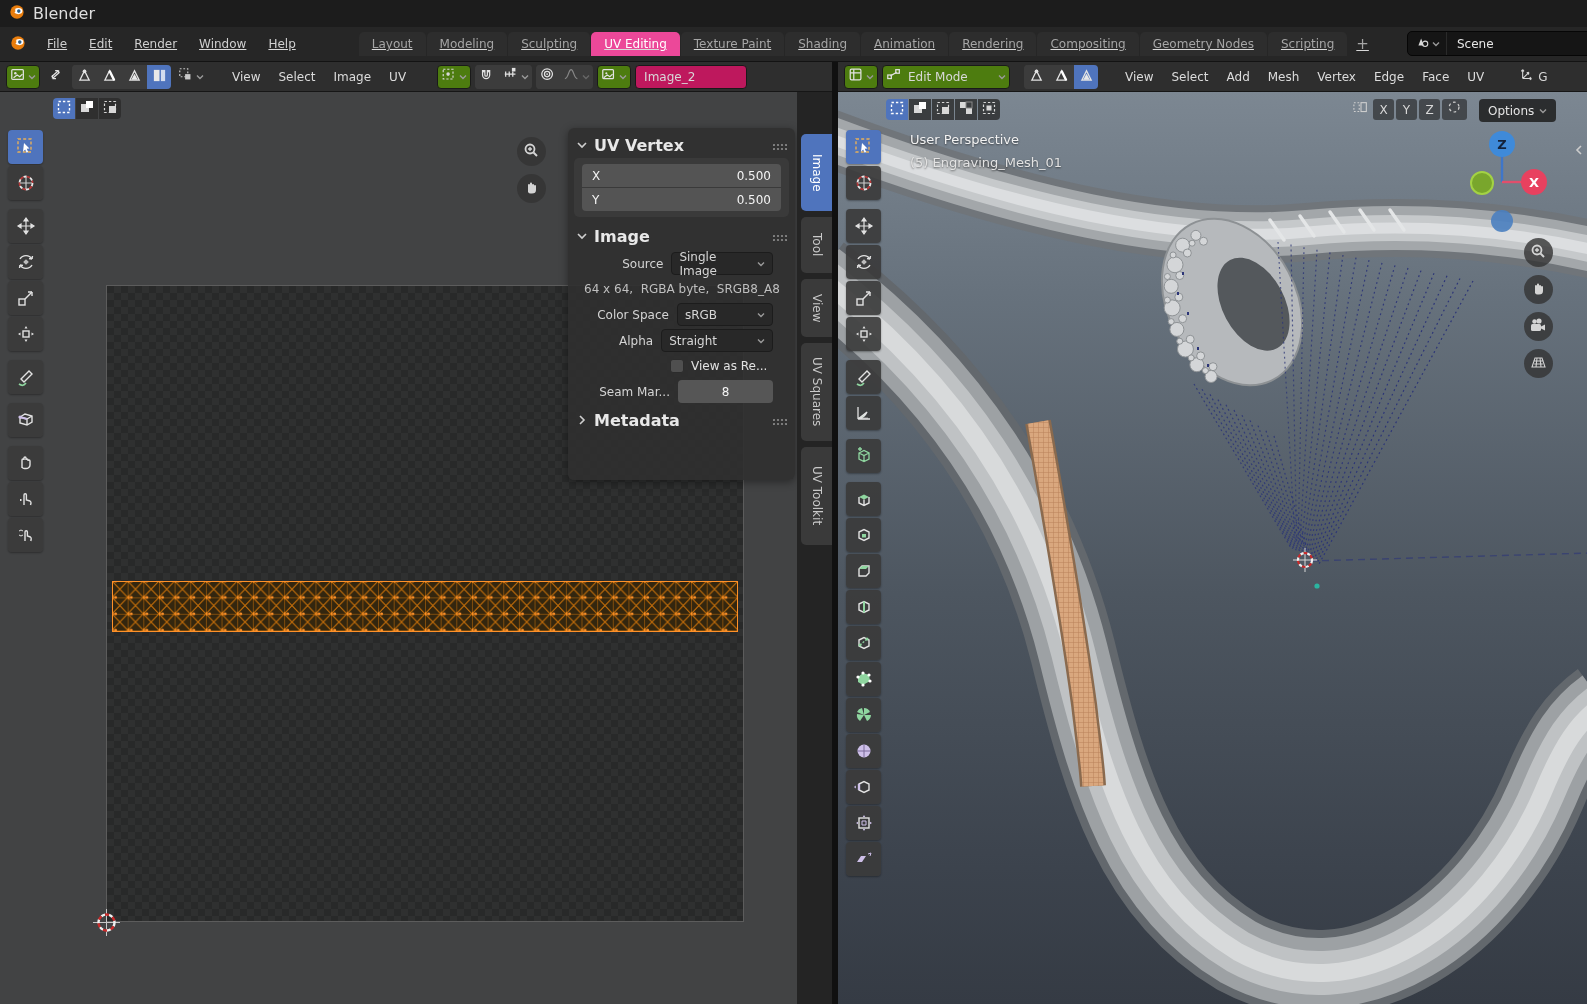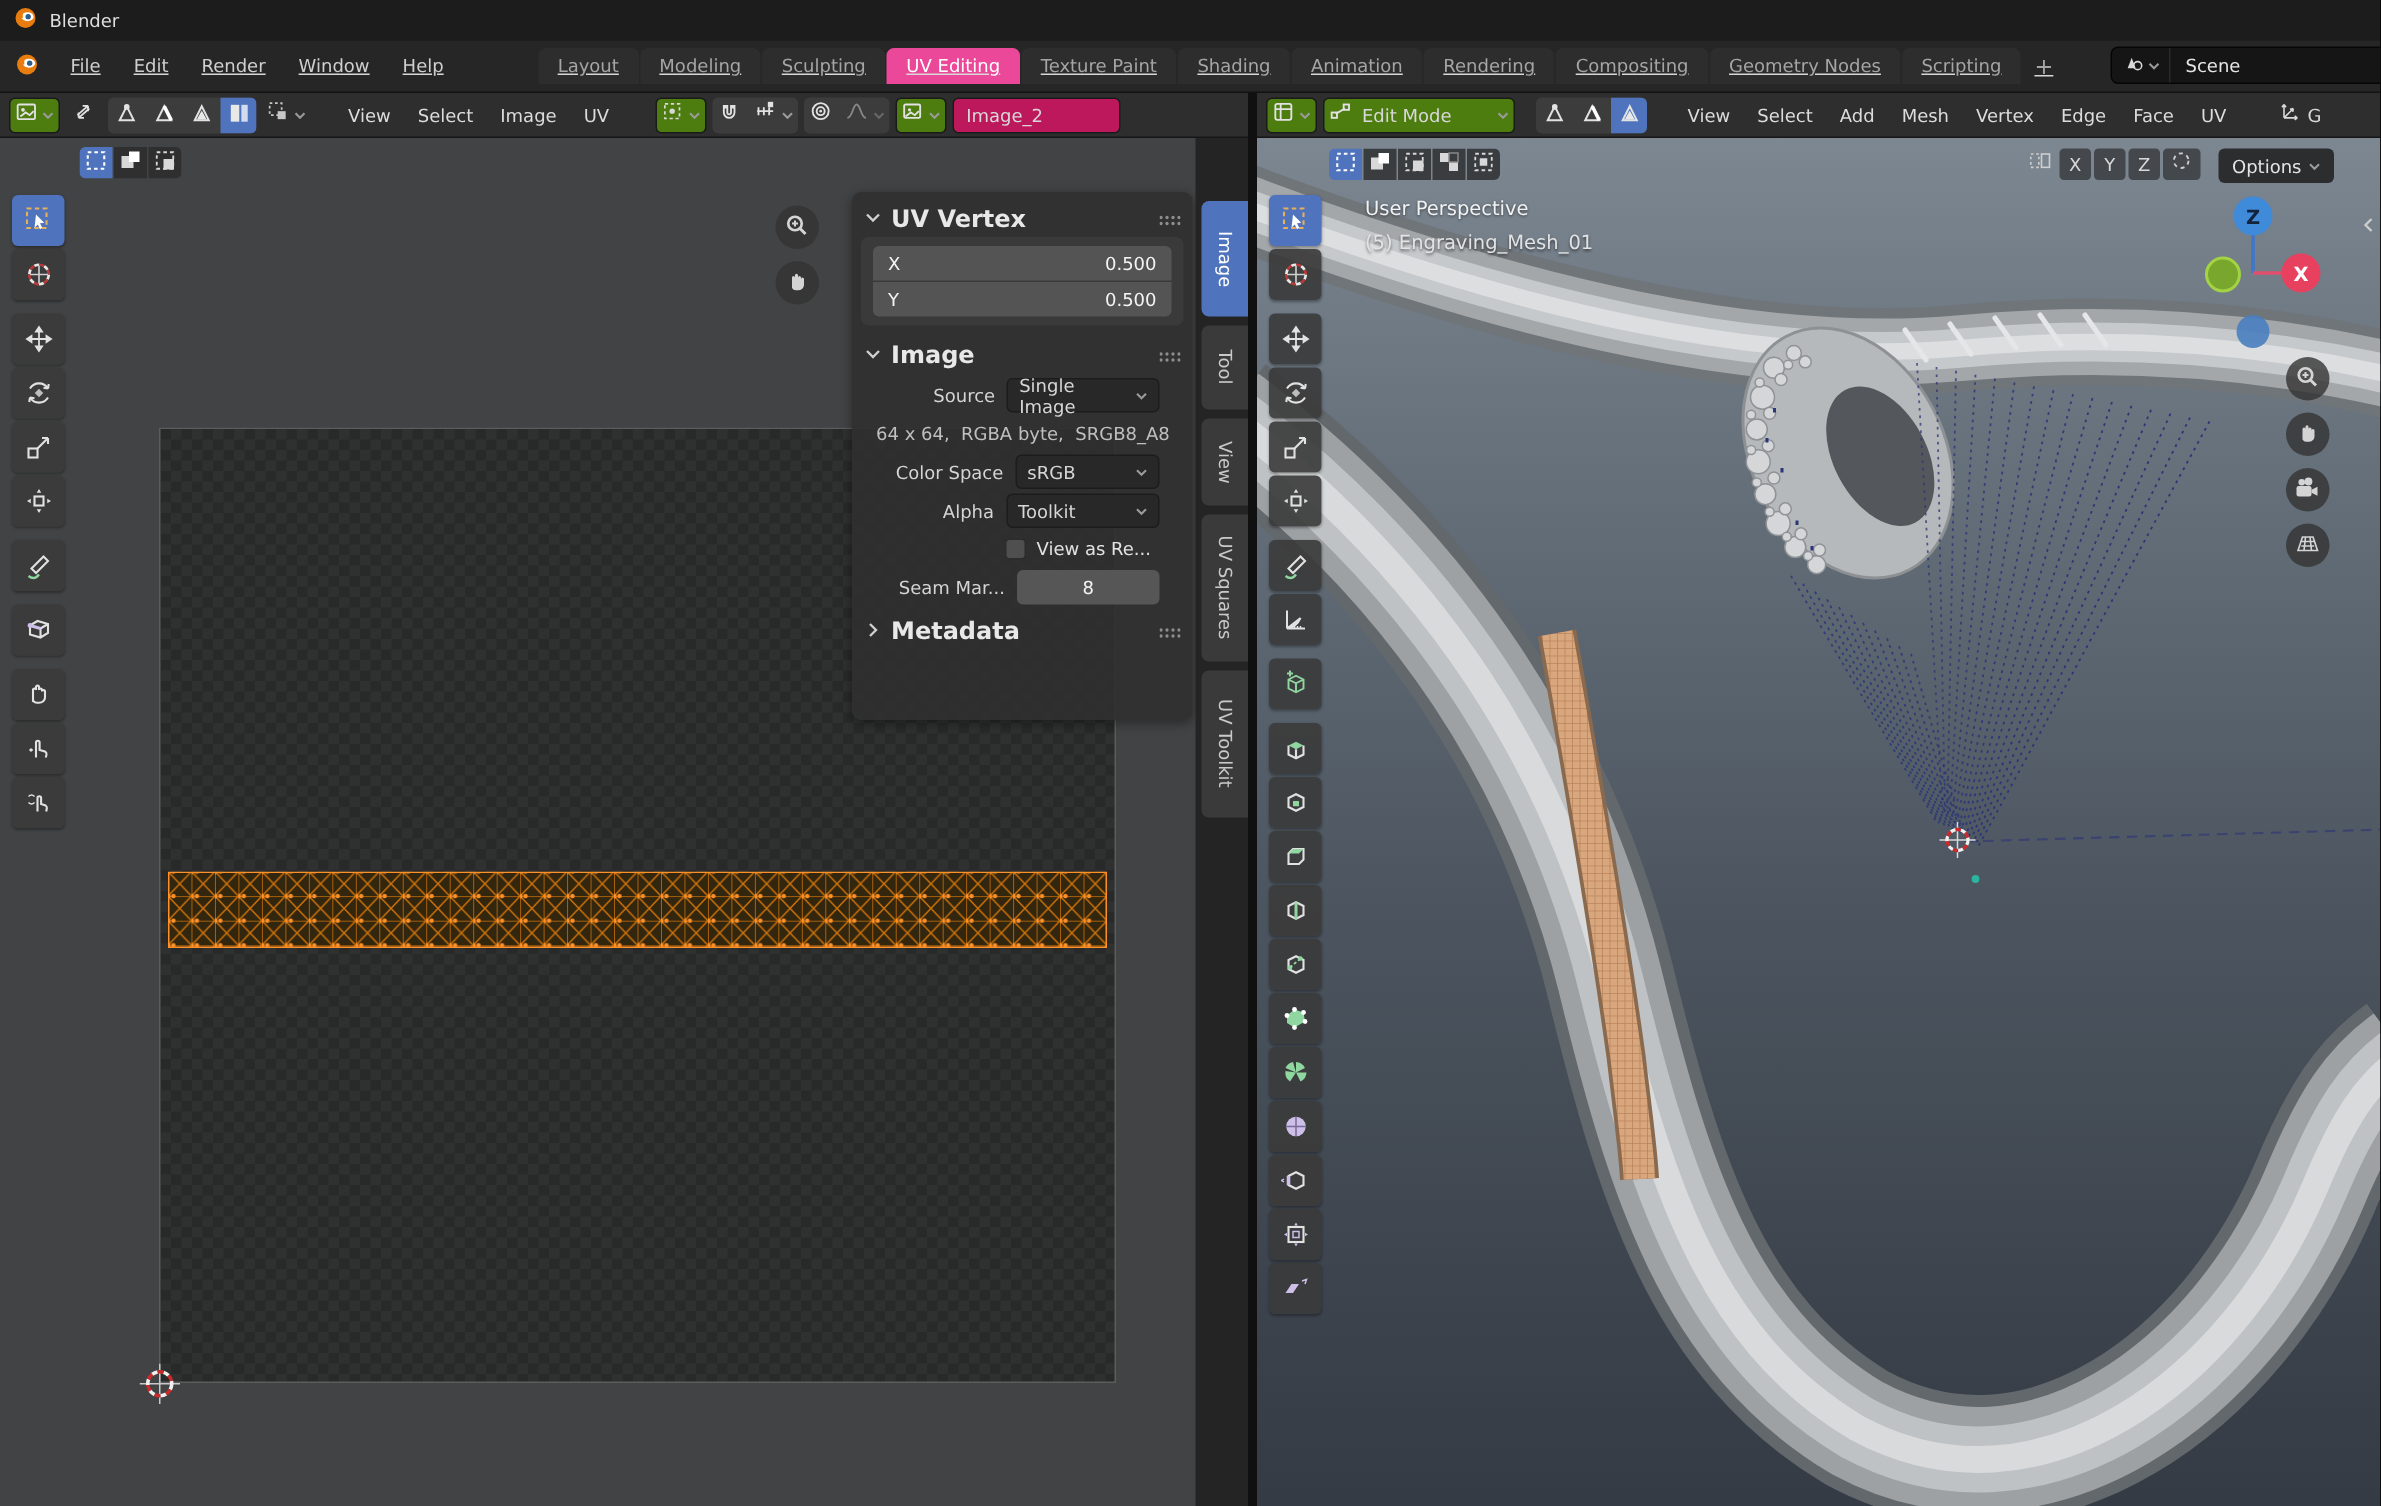--- a/index.html
+++ b/index.html
@@ -1,21 +1,21 @@
 <!DOCTYPE html>
 <html><head>
 <meta charset="utf-8">
 <style>
   html,body{margin:0;padding:0;background:#000;}
   *{box-sizing:border-box;font-family:"DejaVu Sans","Liberation Sans",sans-serif;}
   #app{position:relative;width:1587px;height:1004px;background:#101010;overflow:hidden;color:#d8d8d8;font-size:12px;}
   .abs{position:absolute;}
   
   #titlebar{left:0;top:0;width:1587px;height:27px;background:#1c1c1c;display:flex;align-items:center;padding-left:9px;gap:8px;}
-  #titlebar span{color:#dedede;font-size:12px;}
+  #titlebar span{color:#dedede;font-size:16px;}
   #menubar{left:0;top:27px;width:1587px;height:35px;background:#262626;display:flex;align-items:center;border-bottom:1px solid #131313;text-decoration:underline;}
   .menu-item{color:#cfcfcf;padding:4px 11px;border-radius:4px;cursor:default;}
   .ws-tabs{display:flex;align-items:center;gap:1px;margin-left:52px;}
   .ws-tab{background:#2d2d2d;color:#a5a5a5;padding:5px 13px;border-radius:5px 5px 0 0;white-space:nowrap;}
   .ws-tab.active{background:#ec4899;color:#ffffff;}
   #scene-box{position:absolute;right:-30px;top:4px;height:25px;background:#151515;border:1px solid #060606;border-radius:5px;display:flex;align-items:center;width:210px;}
   #scene-box .seg{display:flex;align-items:center;padding:0 6px;height:100%;border-right:1px solid #2a2a2a;gap:2px;}
   #scene-box .val{padding:0 10px;color:#e6e6e6;}
   
   .edheader{background:#2e2e2e;height:30px;display:flex;align-items:center;gap:4px;border-bottom:1px solid #161616;padding:0 6px;}
@@ -447,21 +447,21 @@
             <span class="pdrop">
                 <span class="dl">sRGB</span>
                 <span class="ic"><svg width="8" height="8" viewBox="0 0 8 8">
                     <path d="M1,2.5 L4,5.5 L7,2.5" stroke="#9a9a9a" fill="none" stroke-width="1.4"></path>
                   </svg></span>
               </span>
           </div>
           <div class="prow">
             <span class="plabel">Alpha</span>
             <span class="pdrop">
-                <span class="dl">Toolkit</span>
+                <span class="dl">Straight</span>
                 <span class="ic"><svg width="8" height="8" viewBox="0 0 8 8">
                     <path d="M1,2.5 L4,5.5 L7,2.5" stroke="#9a9a9a" fill="none" stroke-width="1.4"></path>
                   </svg></span>
               </span>
           </div>
           <div class="pcheckrow">
             <span class="checkbox"></span>
             <span>View as Re...</span>
           </div>
           <div class="prow">

